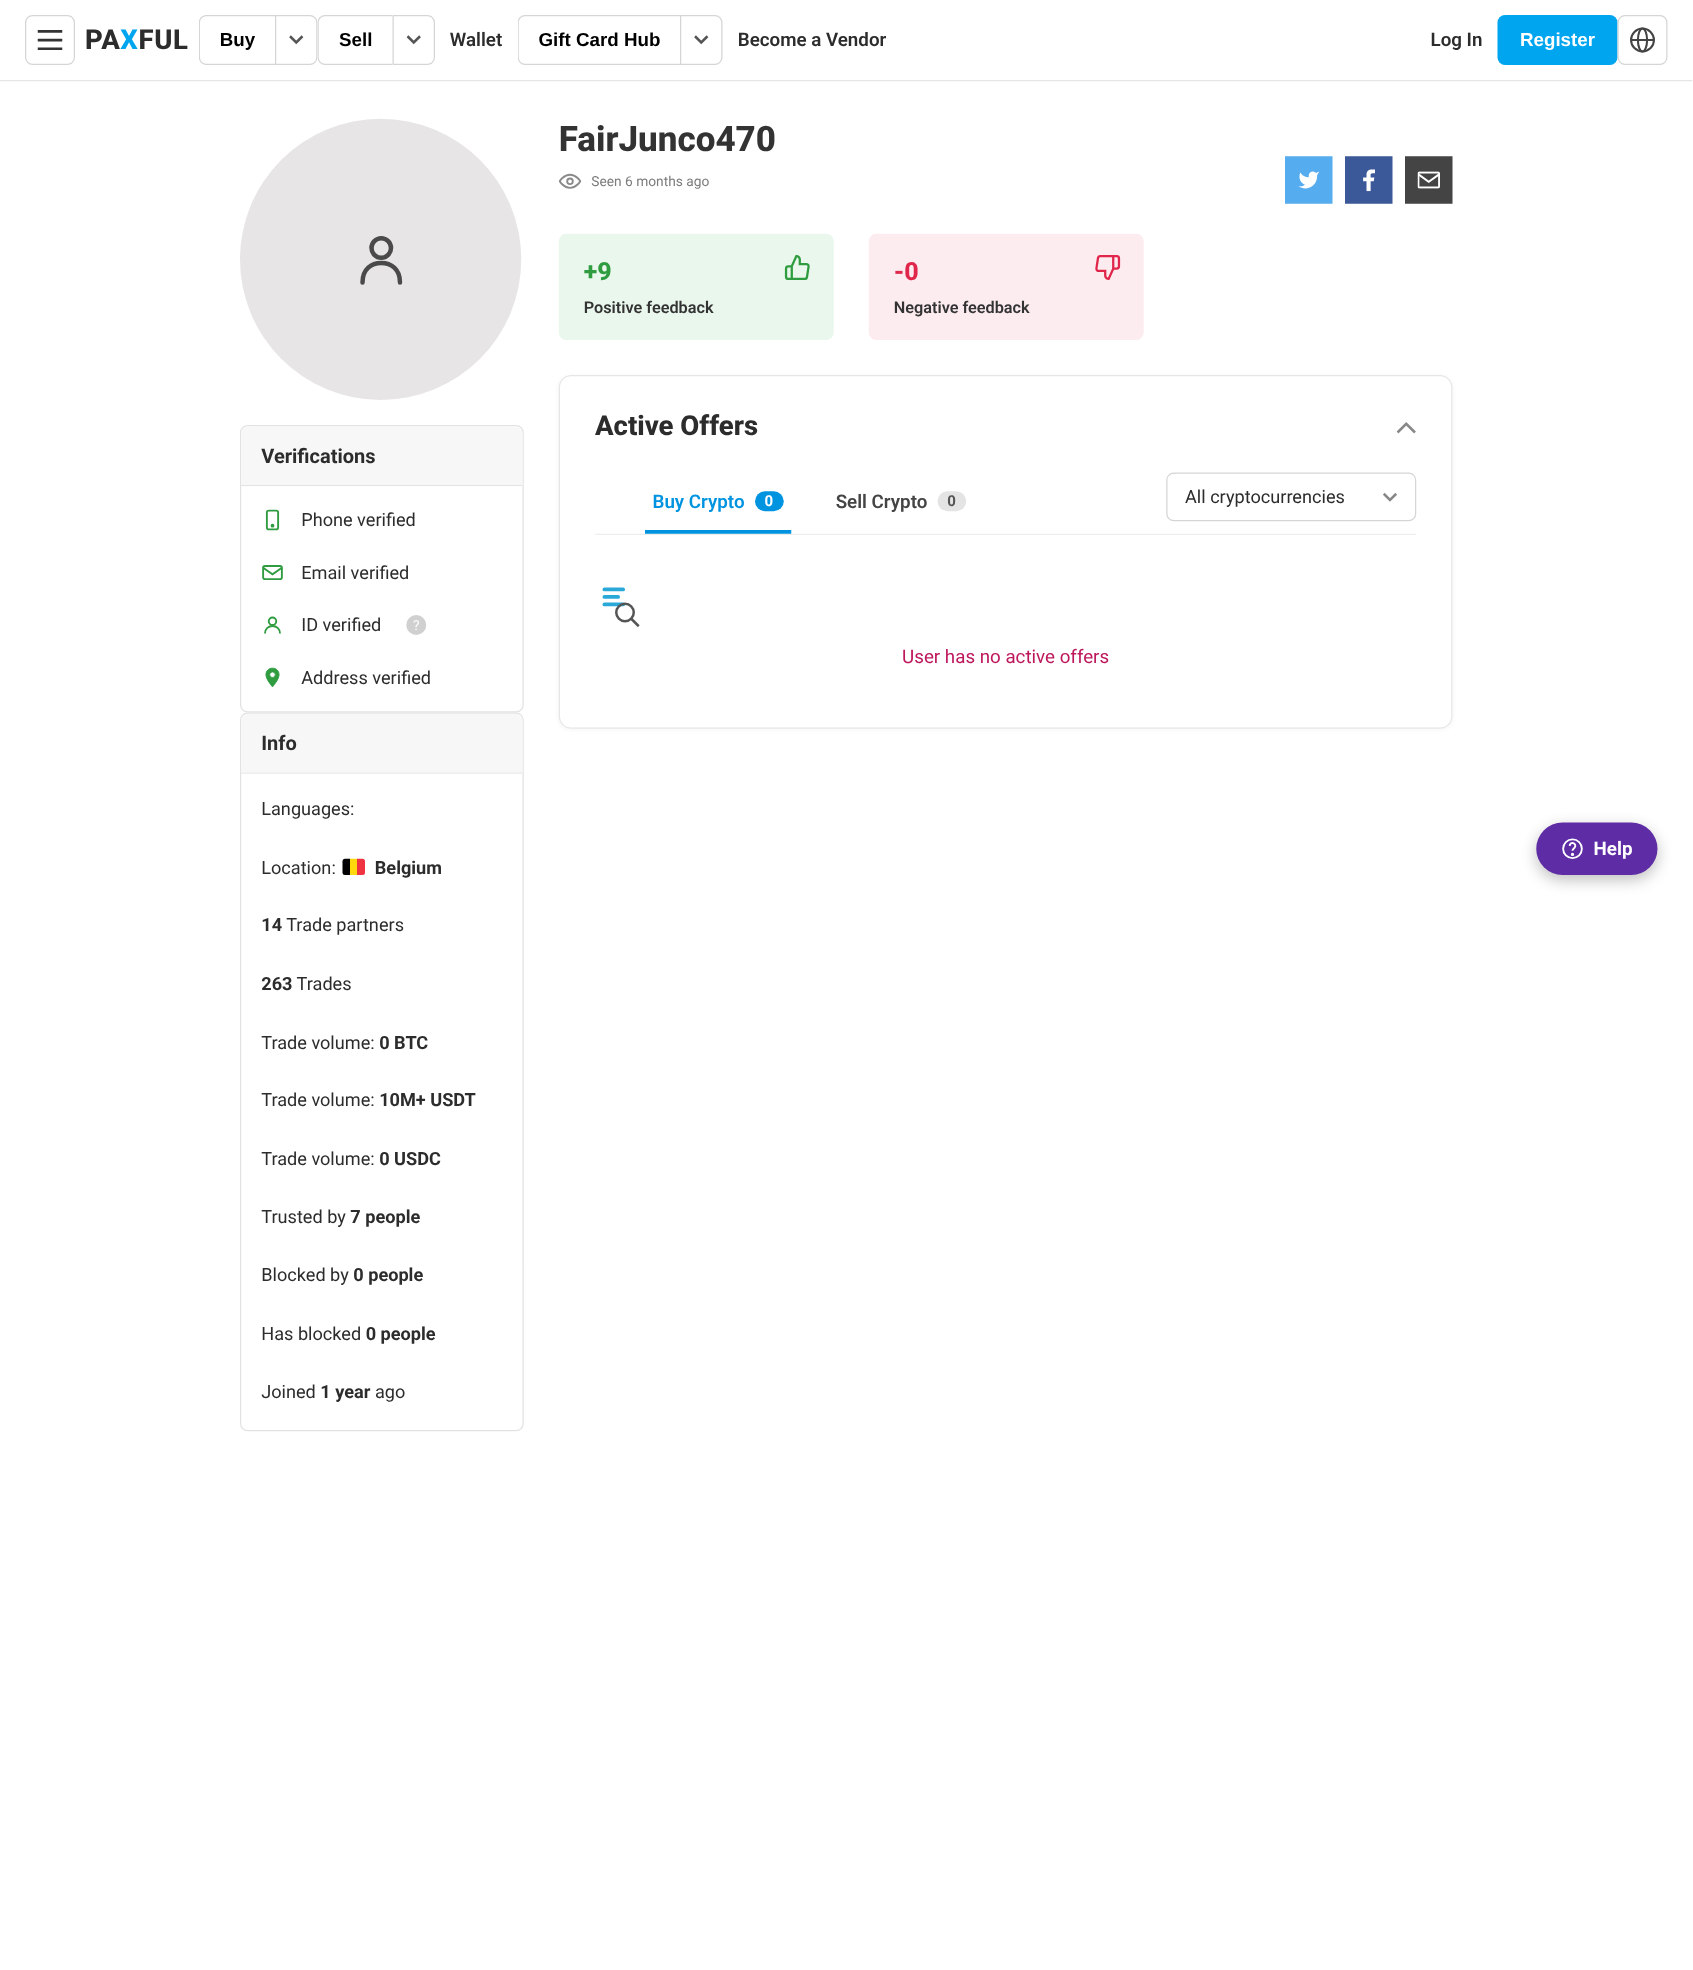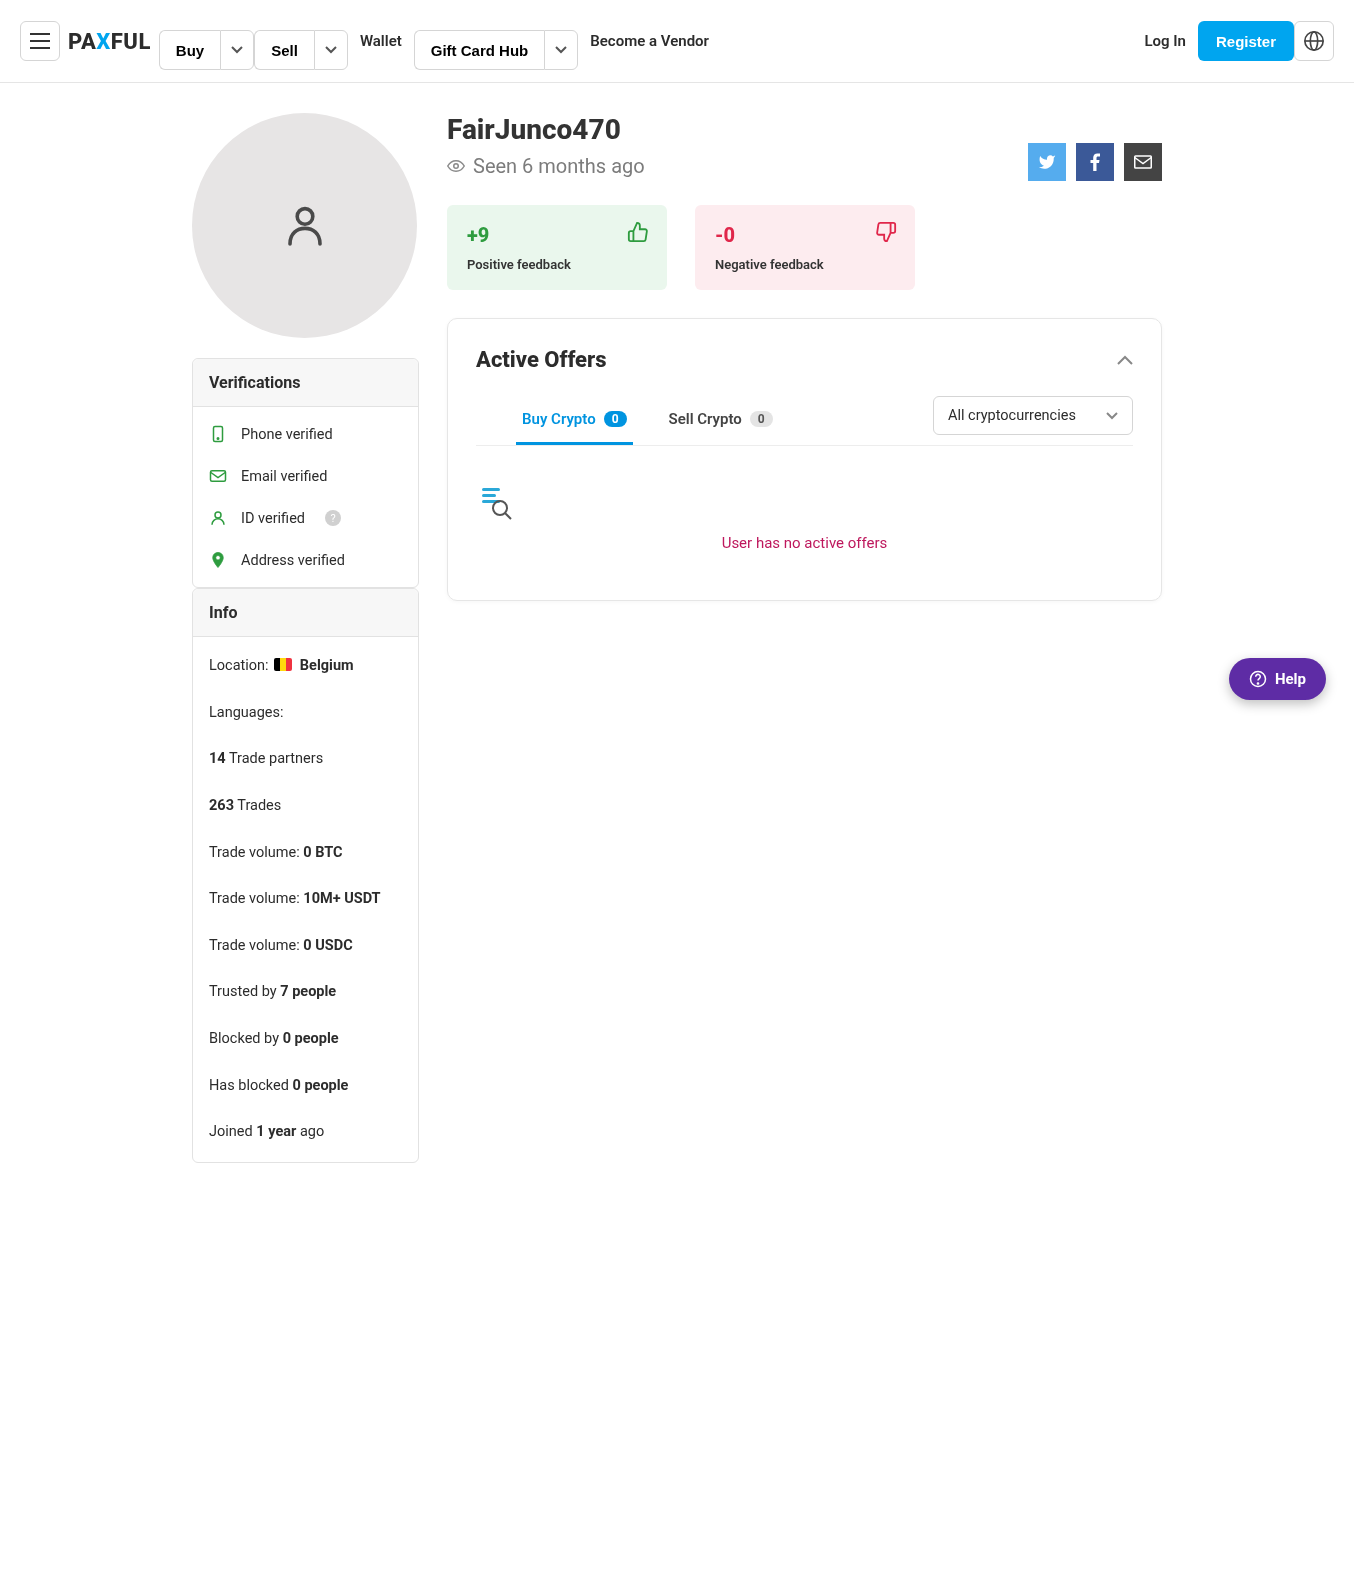--- a/index.html
+++ b/index.html
@@ -1,39 +1,39 @@
 <!DOCTYPE html>
 <html><head>
 <meta charset="utf-8">
 <style>
   * { box-sizing: border-box; margin: 0; padding: 0; }
   body { font-family: -apple-system, BlinkMacSystemFont, "Segoe UI", Roboto, Helvetica, Arial, sans-serif; color: #2c2c2c; background: #fff; }
   .topbar { display: flex; align-items: center; padding: 12px 20px; border-bottom: 1px solid #e5e5e5; }
   .icon-btn { width: 40px; height: 40px; border: 1px solid #d5d5d5; border-radius: 6px; background: #fff; display: flex; align-items: center; justify-content: center; cursor: pointer; }
   .logo { font-weight: 800; font-size: 22px; letter-spacing: 0.5px; margin: 0 8px; }
   .logo .x { color: #00a5ef; }
-  .nav-group { display: flex; align-items: center; gap: 0; margin-top: 18px; }
+  .nav-group { display: flex; align-items: center; gap: 0; }
   .nav-btn { height: 40px; border: 1px solid #d5d5d5; background: #fff; padding: 0 16px; font-weight: 600; font-size: 15px; cursor: pointer; display: flex; align-items: center; }
   .nav-btn.main { border-radius: 6px 0 0 6px; border-right: none; }
   .nav-btn.caret { border-radius: 0 6px 6px 0; padding: 0 10px; }
   .nav-link { font-weight: 600; font-size: 15px; padding: 0 12px; cursor: pointer; }
   .spacer { flex: 1; }
   .register-btn { background: #00a5ef; color: #fff; border: none; height: 40px; padding: 0 18px; border-radius: 6px; font-weight: 600; font-size: 15px; cursor: pointer; }
   .globe-btn { width: 40px; height: 40px; border: 1px solid #d5d5d5; border-radius: 6px; background: #fff; display:flex; align-items:center; justify-content:center; cursor:pointer; }
 
   .container { max-width: 1010px; margin: 0 auto; padding: 30px 20px; display: flex; gap: 28px; align-items: flex-start; }
   .left-col { width: 227px; flex-shrink: 0; }
   .right-col { flex: 1; }
 
   .avatar-circle { width: 225px; height: 225px; border-radius: 50%; background: #e7e5e5; display:flex; align-items:center; justify-content:center; margin-bottom: 20px; }
   .avatar-circle svg { width: 60px; height: 60px; fill: none; stroke: #4a4a4a; stroke-width: 6; }
 
   .profile-header { display: flex; justify-content: space-between; align-items: flex-start; }
   .username { font-size: 28px; font-weight: 800; color: #333; margin-bottom: 8px; }
-  .seen { color: #7c7c7c; font-size: 20px; display:flex; align-items:center; gap:8px; }
+  .seen { color: #7c7c7c; font-size: 11px; display:flex; align-items:center; gap:8px; }
   .share-row { display: flex; gap: 10px; margin-top: 30px; }
   .share-btn { width: 38px; height: 38px; display:flex; align-items:center; justify-content:center; cursor:pointer; }
   .tw { background: #55acee; }
   .fb { background: #3b5998; }
   .em { background: #444; }
 
   .feedback-row { display: flex; gap: 28px; margin-top: 24px; }
   .fb-card { flex: 0 0 220px; border-radius: 6px; padding: 18px 20px; position: relative; }
   .fb-pos { background: #eaf7ed; }
   .fb-neg { background: #fdecef; }
@@ -177,26 +177,26 @@
             </span>
           <span>Address verified</span>
         </div>
       </div>
     </div>
 
     <div class="card">
       <div class="card-header">Info</div>
       <div class="card-body">
         <div class="info-item">
+          <span>Languages:</span>
+        </div>
+        <div class="info-item">
           <span>Location:</span>
           <span class="flag"></span>
           <span class="bold">Belgium</span>
-        </div>
-        <div class="info-item">
-          <span>Languages:</span>
         </div>
         <div class="info-item">
           <span class="bold">14</span><span> Trade partners</span>
         </div>
         <div class="info-item">
           <span class="bold">263</span><span> Trades</span>
         </div>
         <div class="info-item">
           <span>Trade volume: </span><span class="bold">0 BTC</span>
         </div>

